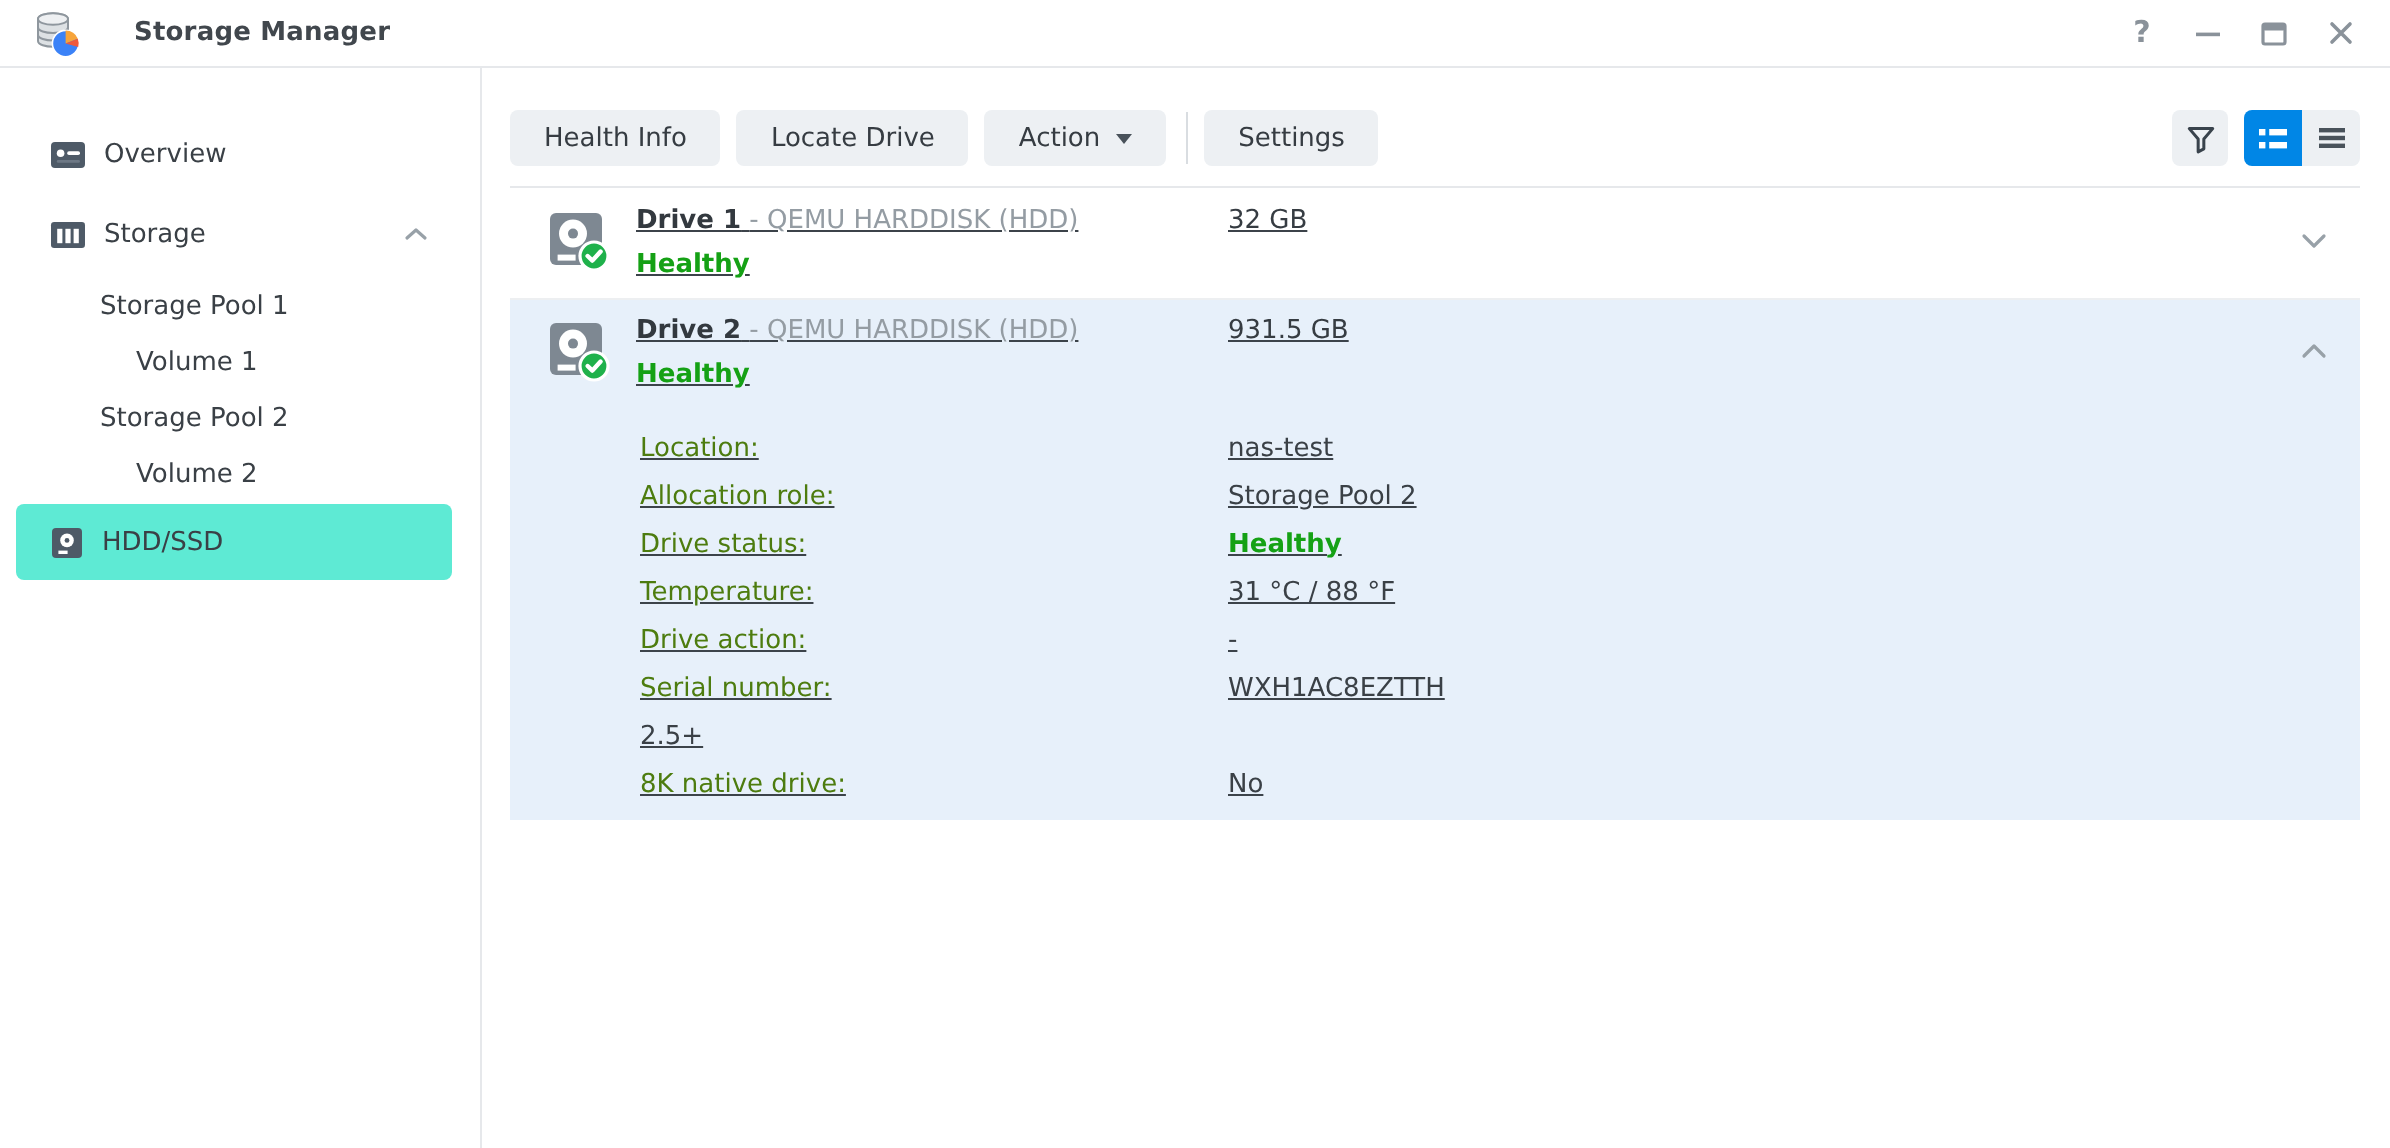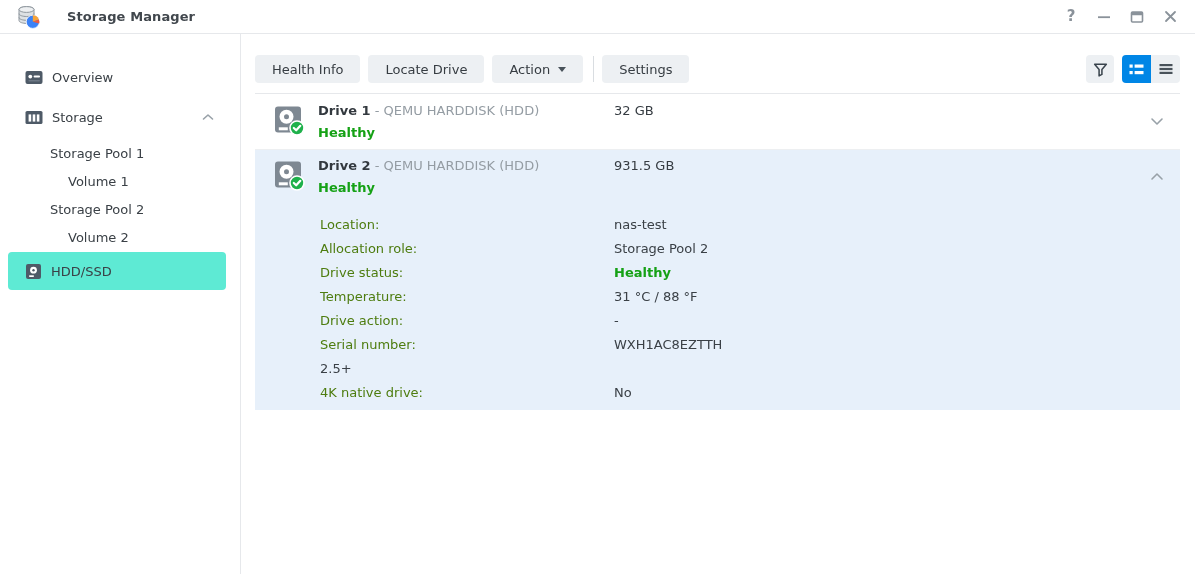--- a/index.html
+++ b/index.html
@@ -44,21 +44,21 @@
   .tool-right{margin-left:auto;display:flex;align-items:center;}
   .icon-btn{width:28px;height:28px;background:#edf0f3;border:none;border-radius:4px;
         display:flex;align-items:center;justify-content:center;cursor:pointer;padding:0;}
   .filter-btn{margin-right:8px;}
   .seg{display:flex;border-radius:4px;overflow:hidden;}
   .seg .icon-btn{border-radius:0;}
   .seg-active{background:#0086e6;}
   .toolbar-rule{position:absolute;left:14px;right:15px;top:59px;border-top:1px solid #e6e8eb;}
 
   
-  .drive-list{position:absolute;left:14px;right:15px;top:61px;}
+  .drive-list{position:absolute;left:14px;right:15px;top:61px;text-decoration:underline;}
   .drive-row{display:flex;height:54px;cursor:pointer;}
   .row-collapsed{border-bottom:1px solid #edeff1;background:#fff;}
   .dicon{width:32px;height:32px;margin:9px 13px 0 18px;flex:none;}
   .dinfo{width:296px;padding-top:8px;}
   .line1{line-height:16px;white-space:nowrap;}
   .dname{font-weight:bold;color:#33393f;}
   .dmodel{color:#949ca3;}
   .dstatus{line-height:16px;margin-top:6px;font-weight:bold;color:#15a115;}
   .dsize{padding-top:8px;line-height:16px;color:#363c42;}
   .chev{margin-left:auto;margin-right:16px;padding-top:19px;cursor:pointer;}
@@ -289,21 +289,21 @@
             <span class="dvalue">-</span>
           </div>
           <div class="detail-row">
             <span class="dlabel">Serial number:</span>
             <span class="dvalue">WXH1AC8EZTTH</span>
           </div>
           <div class="detail-row">
             <span class="dvalue">2.5+</span>
           </div>
           <div class="detail-row">
-            <span class="dlabel">4K native drive:</span>
+            <span class="dlabel">8K native drive:</span>
             <span class="dvalue">No</span>
           </div>
         </div>
       </div>
 
     </div>
   </section>
 </div>
 
 </body></html>

